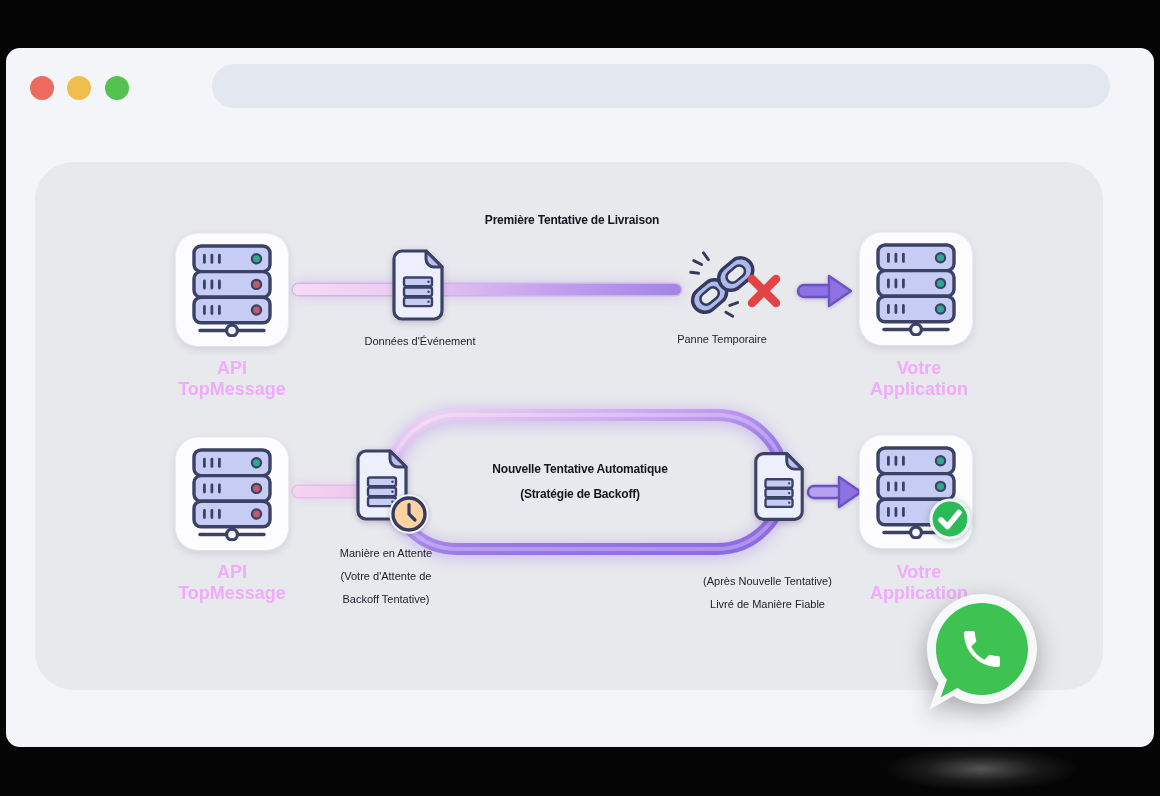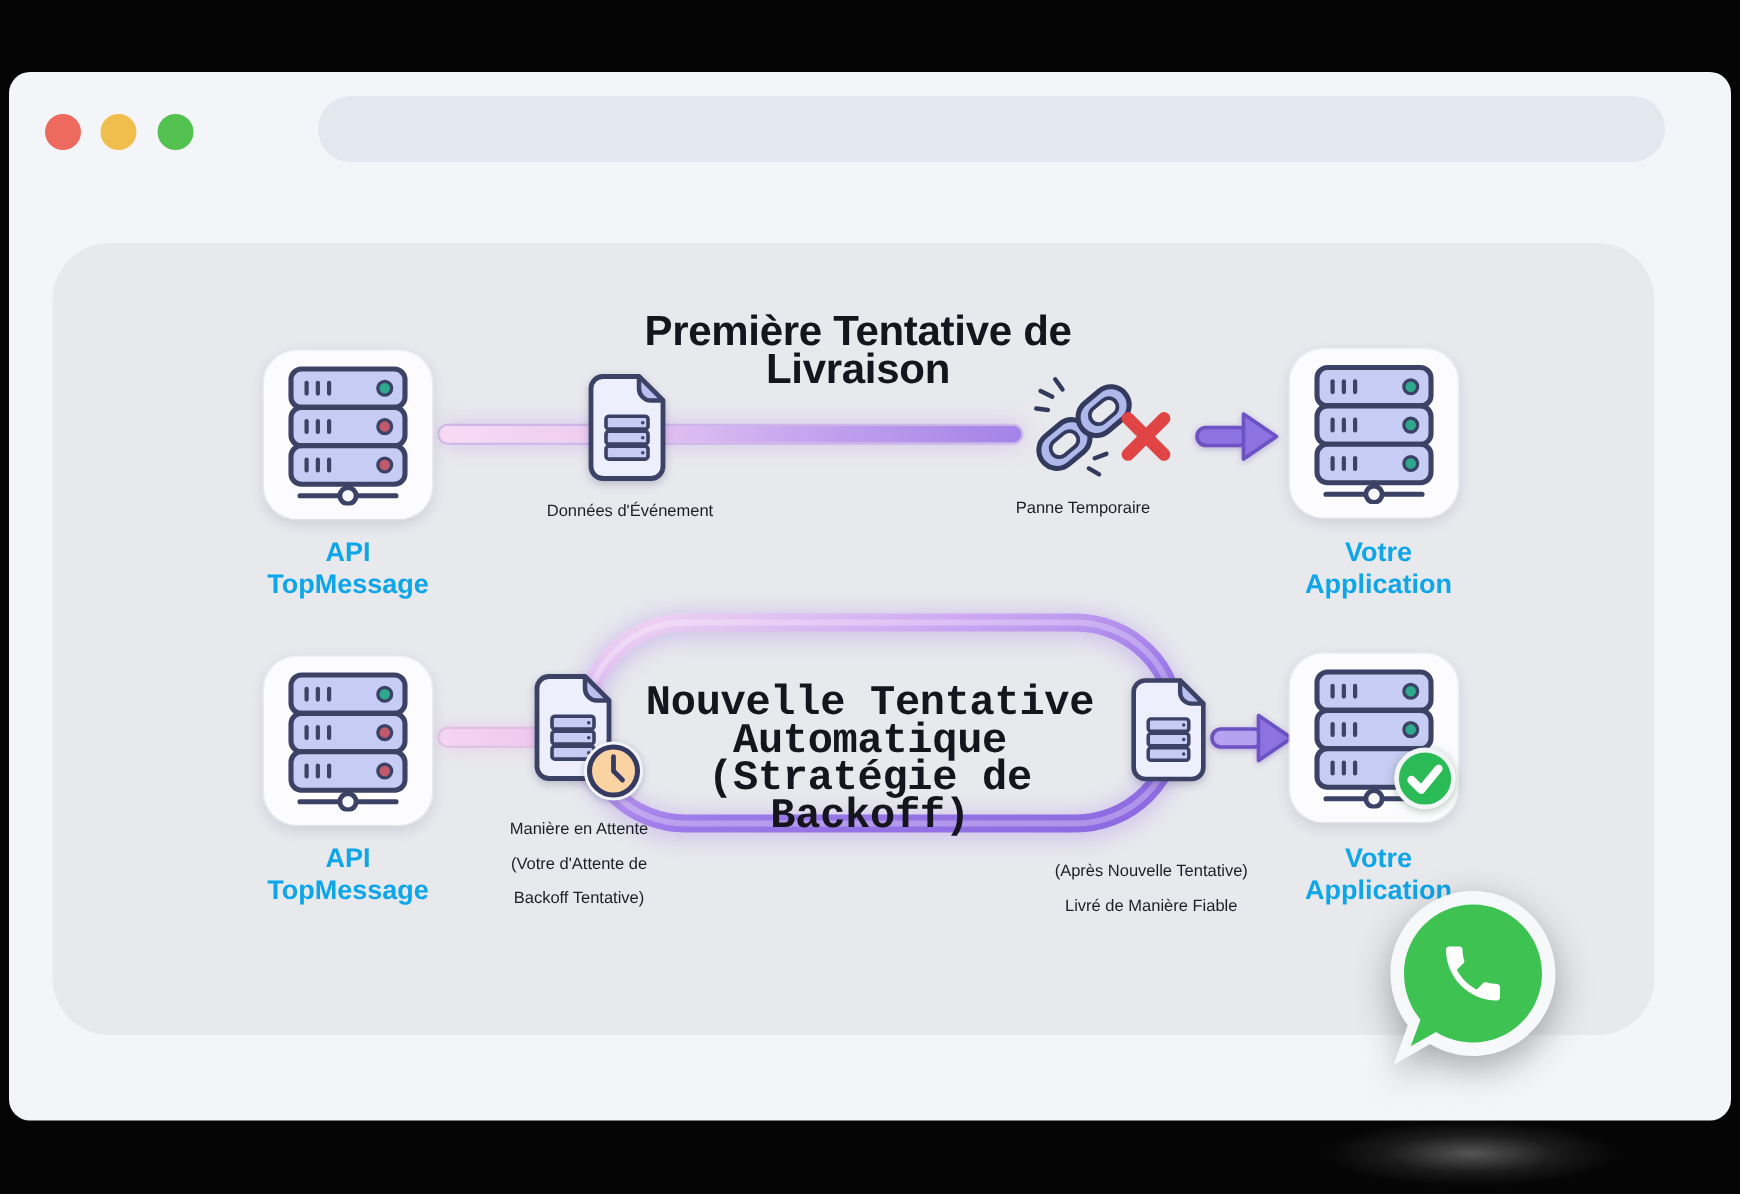--- a/index.html
+++ b/index.html
@@ -40,25 +40,25 @@
   .line1{left:293px;top:284px;width:388px;
     background:linear-gradient(90deg,#f8daf4 0%,#edcbf2 28%,#c4a2ef 65%,#a383e7 100%);
     box-shadow:0 0 0 1.5px rgba(150,105,215,.28),0 0 14px rgba(190,140,240,.5);}
   .line2{left:293px;top:486px;width:70px;
     background:linear-gradient(90deg,#f6d4f2,#eec6f0);
     box-shadow:0 0 0 1.5px rgba(200,120,200,.25),0 0 12px rgba(230,160,235,.5);}
   .loop{position:absolute;left:355px;top:396px;z-index:1;
     filter:drop-shadow(0 2px 8px rgba(150,110,230,.45));}
   
   .txt{position:absolute;text-align:center;z-index:3;color:#1d1d27;}
-  .title{font-size:28px;font-weight:700;color:#15151e;letter-spacing:-.2px;line-height:25px;}
-  .srv-label{font-size:18px;font-weight:700;color:#0ea5e9;text-align:center;}
+  .title{font-size:12px;font-weight:700;color:#15151e;letter-spacing:-.2px;line-height:25px;}
+  .srv-label{font-size:18px;font-weight:700;color:#f0abfc;text-align:center;}
   .sub{font-size:11px;line-height:23px;color:#1d1d27;}
   .t-flow1{left:412px;top:208px;width:320px;}
-  .t-retry{left:415px;top:457px;width:330px;font-family:Liberation Mono, monospace;}
+  .t-retry{left:415px;top:457px;width:330px;}
   .l-api1{left:161px;top:358px;width:142px;}
   .l-app1{left:846px;top:358px;width:146px;}
   .l-api2{left:161px;top:562px;width:142px;}
   .l-app2{left:846px;top:562px;width:146px;}
   .l-event{left:330px;top:330px;width:180px;}
   .l-panne{left:632px;top:328px;width:180px;}
   .l-queued{left:295px;top:542px;width:182px;}
   .l-delivered{left:650px;top:570px;width:235px;}
   
   .wa{position:absolute;left:920px;top:592px;z-index:6;cursor:pointer;

